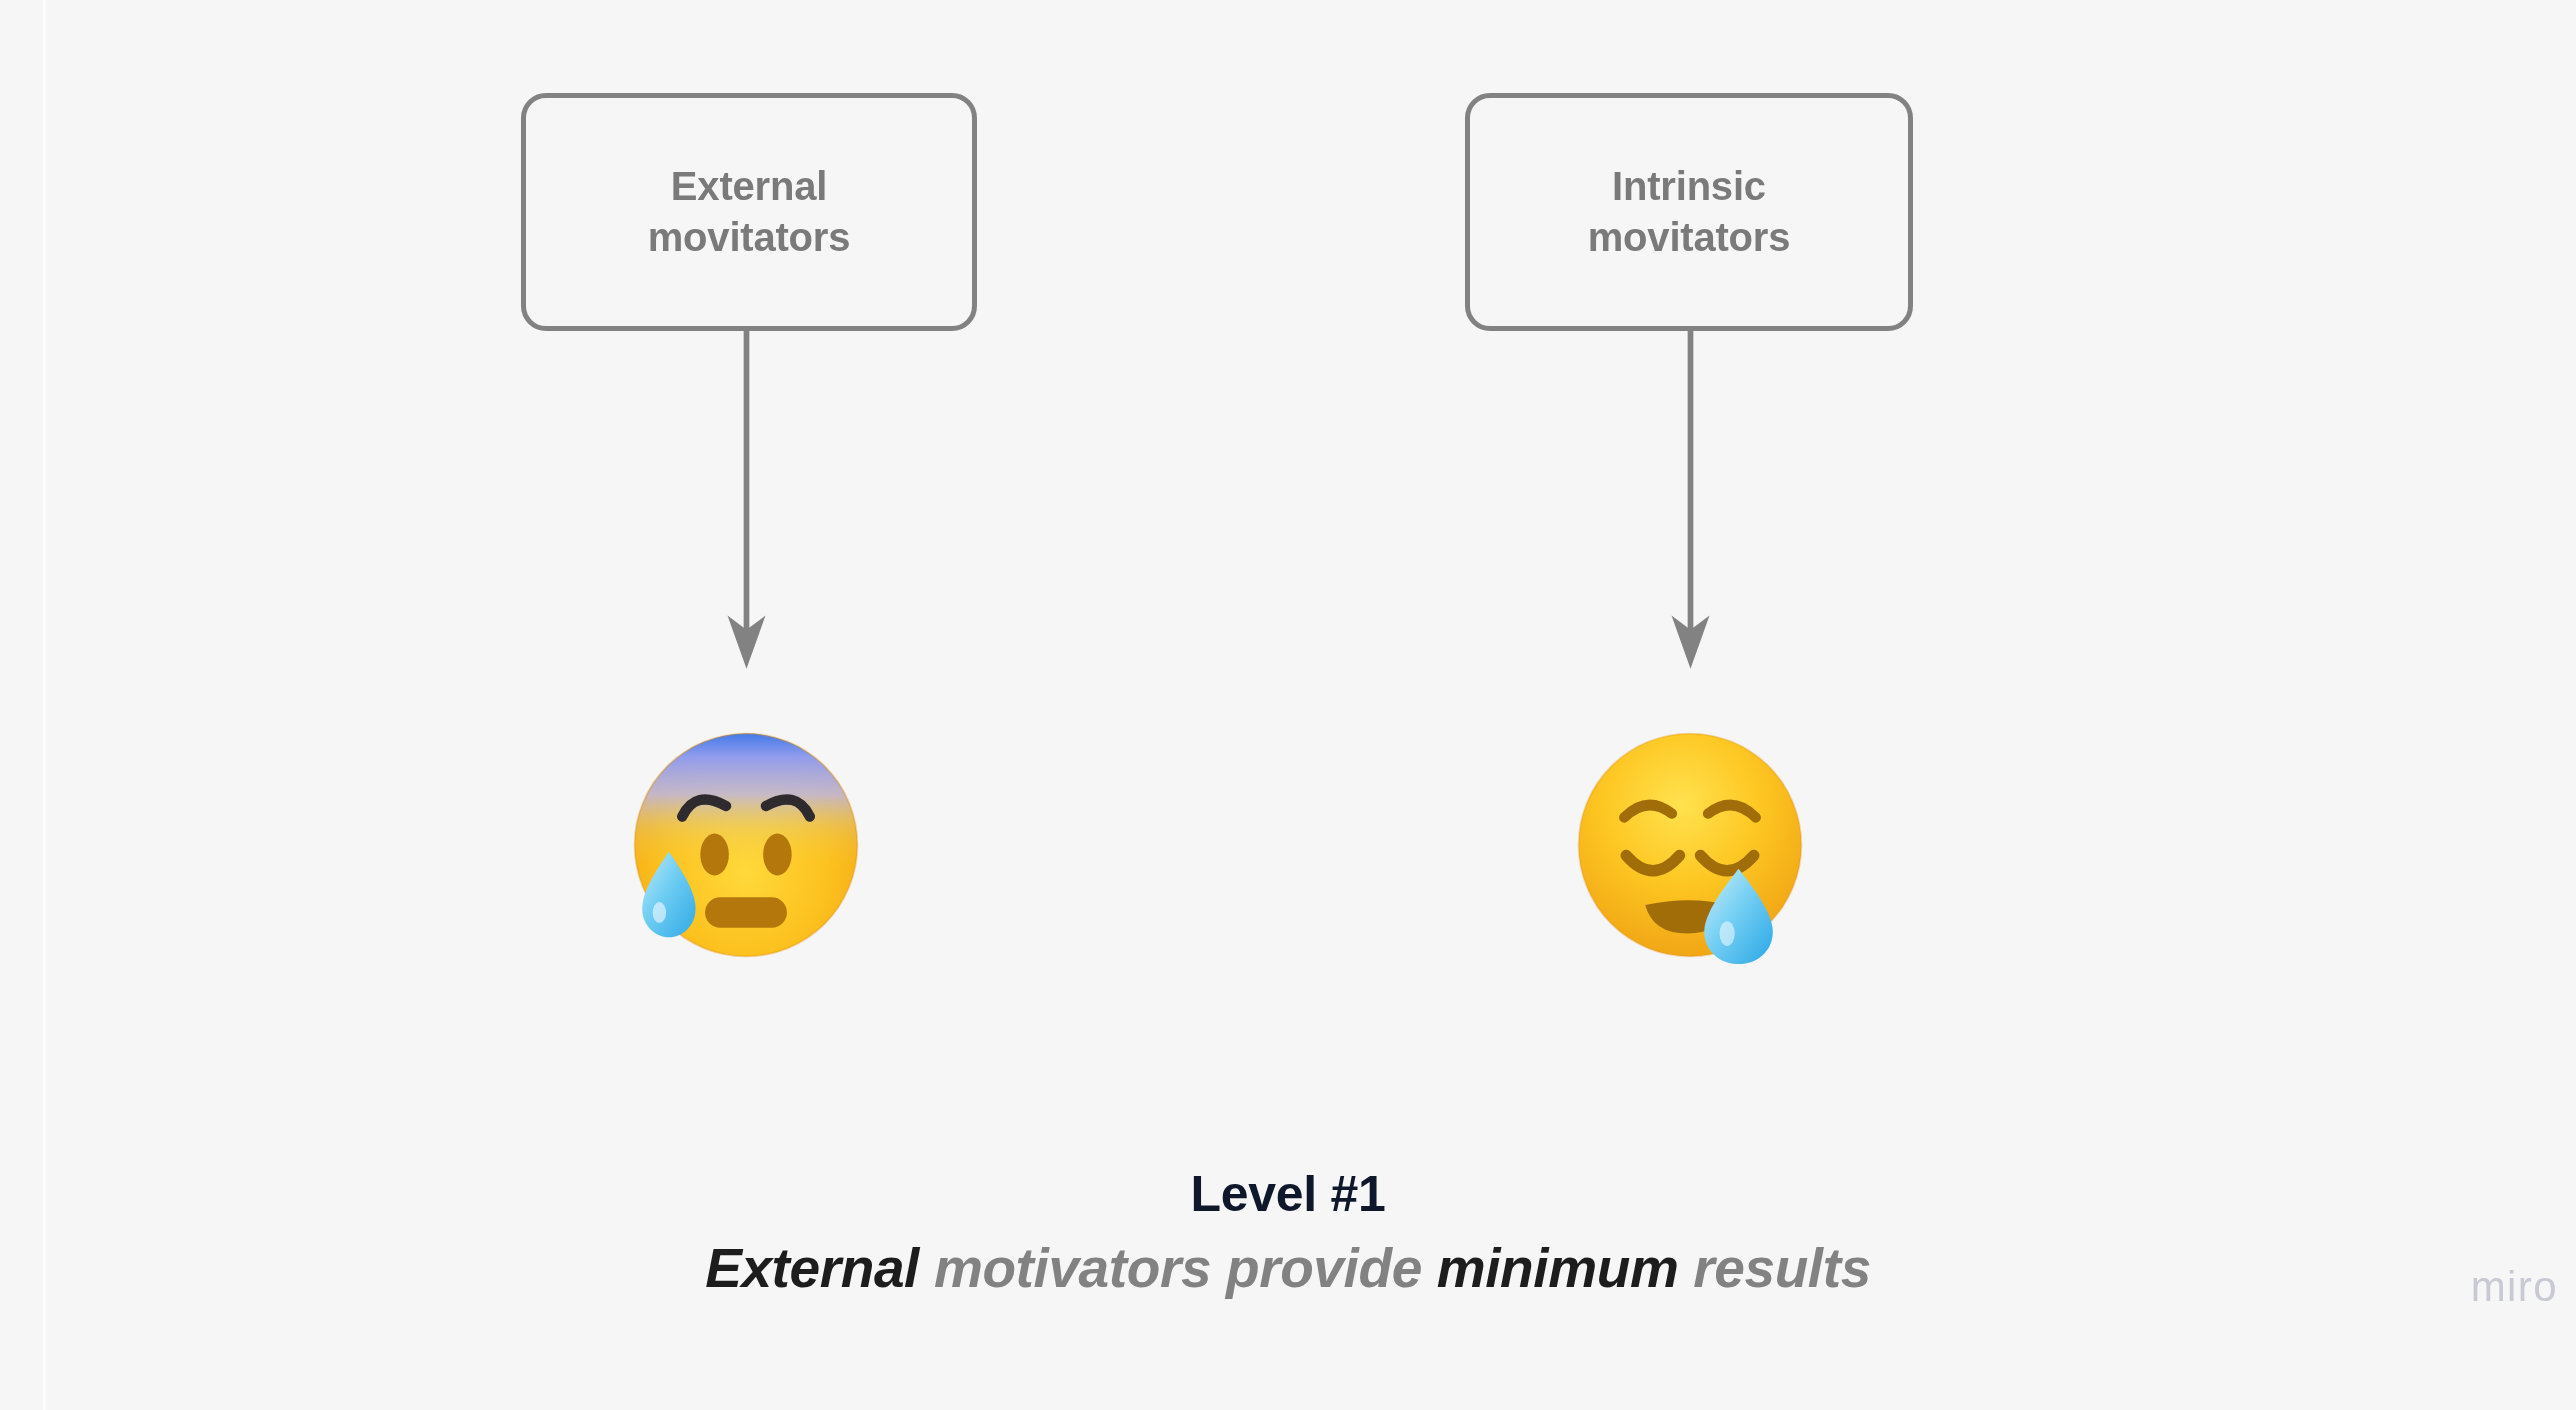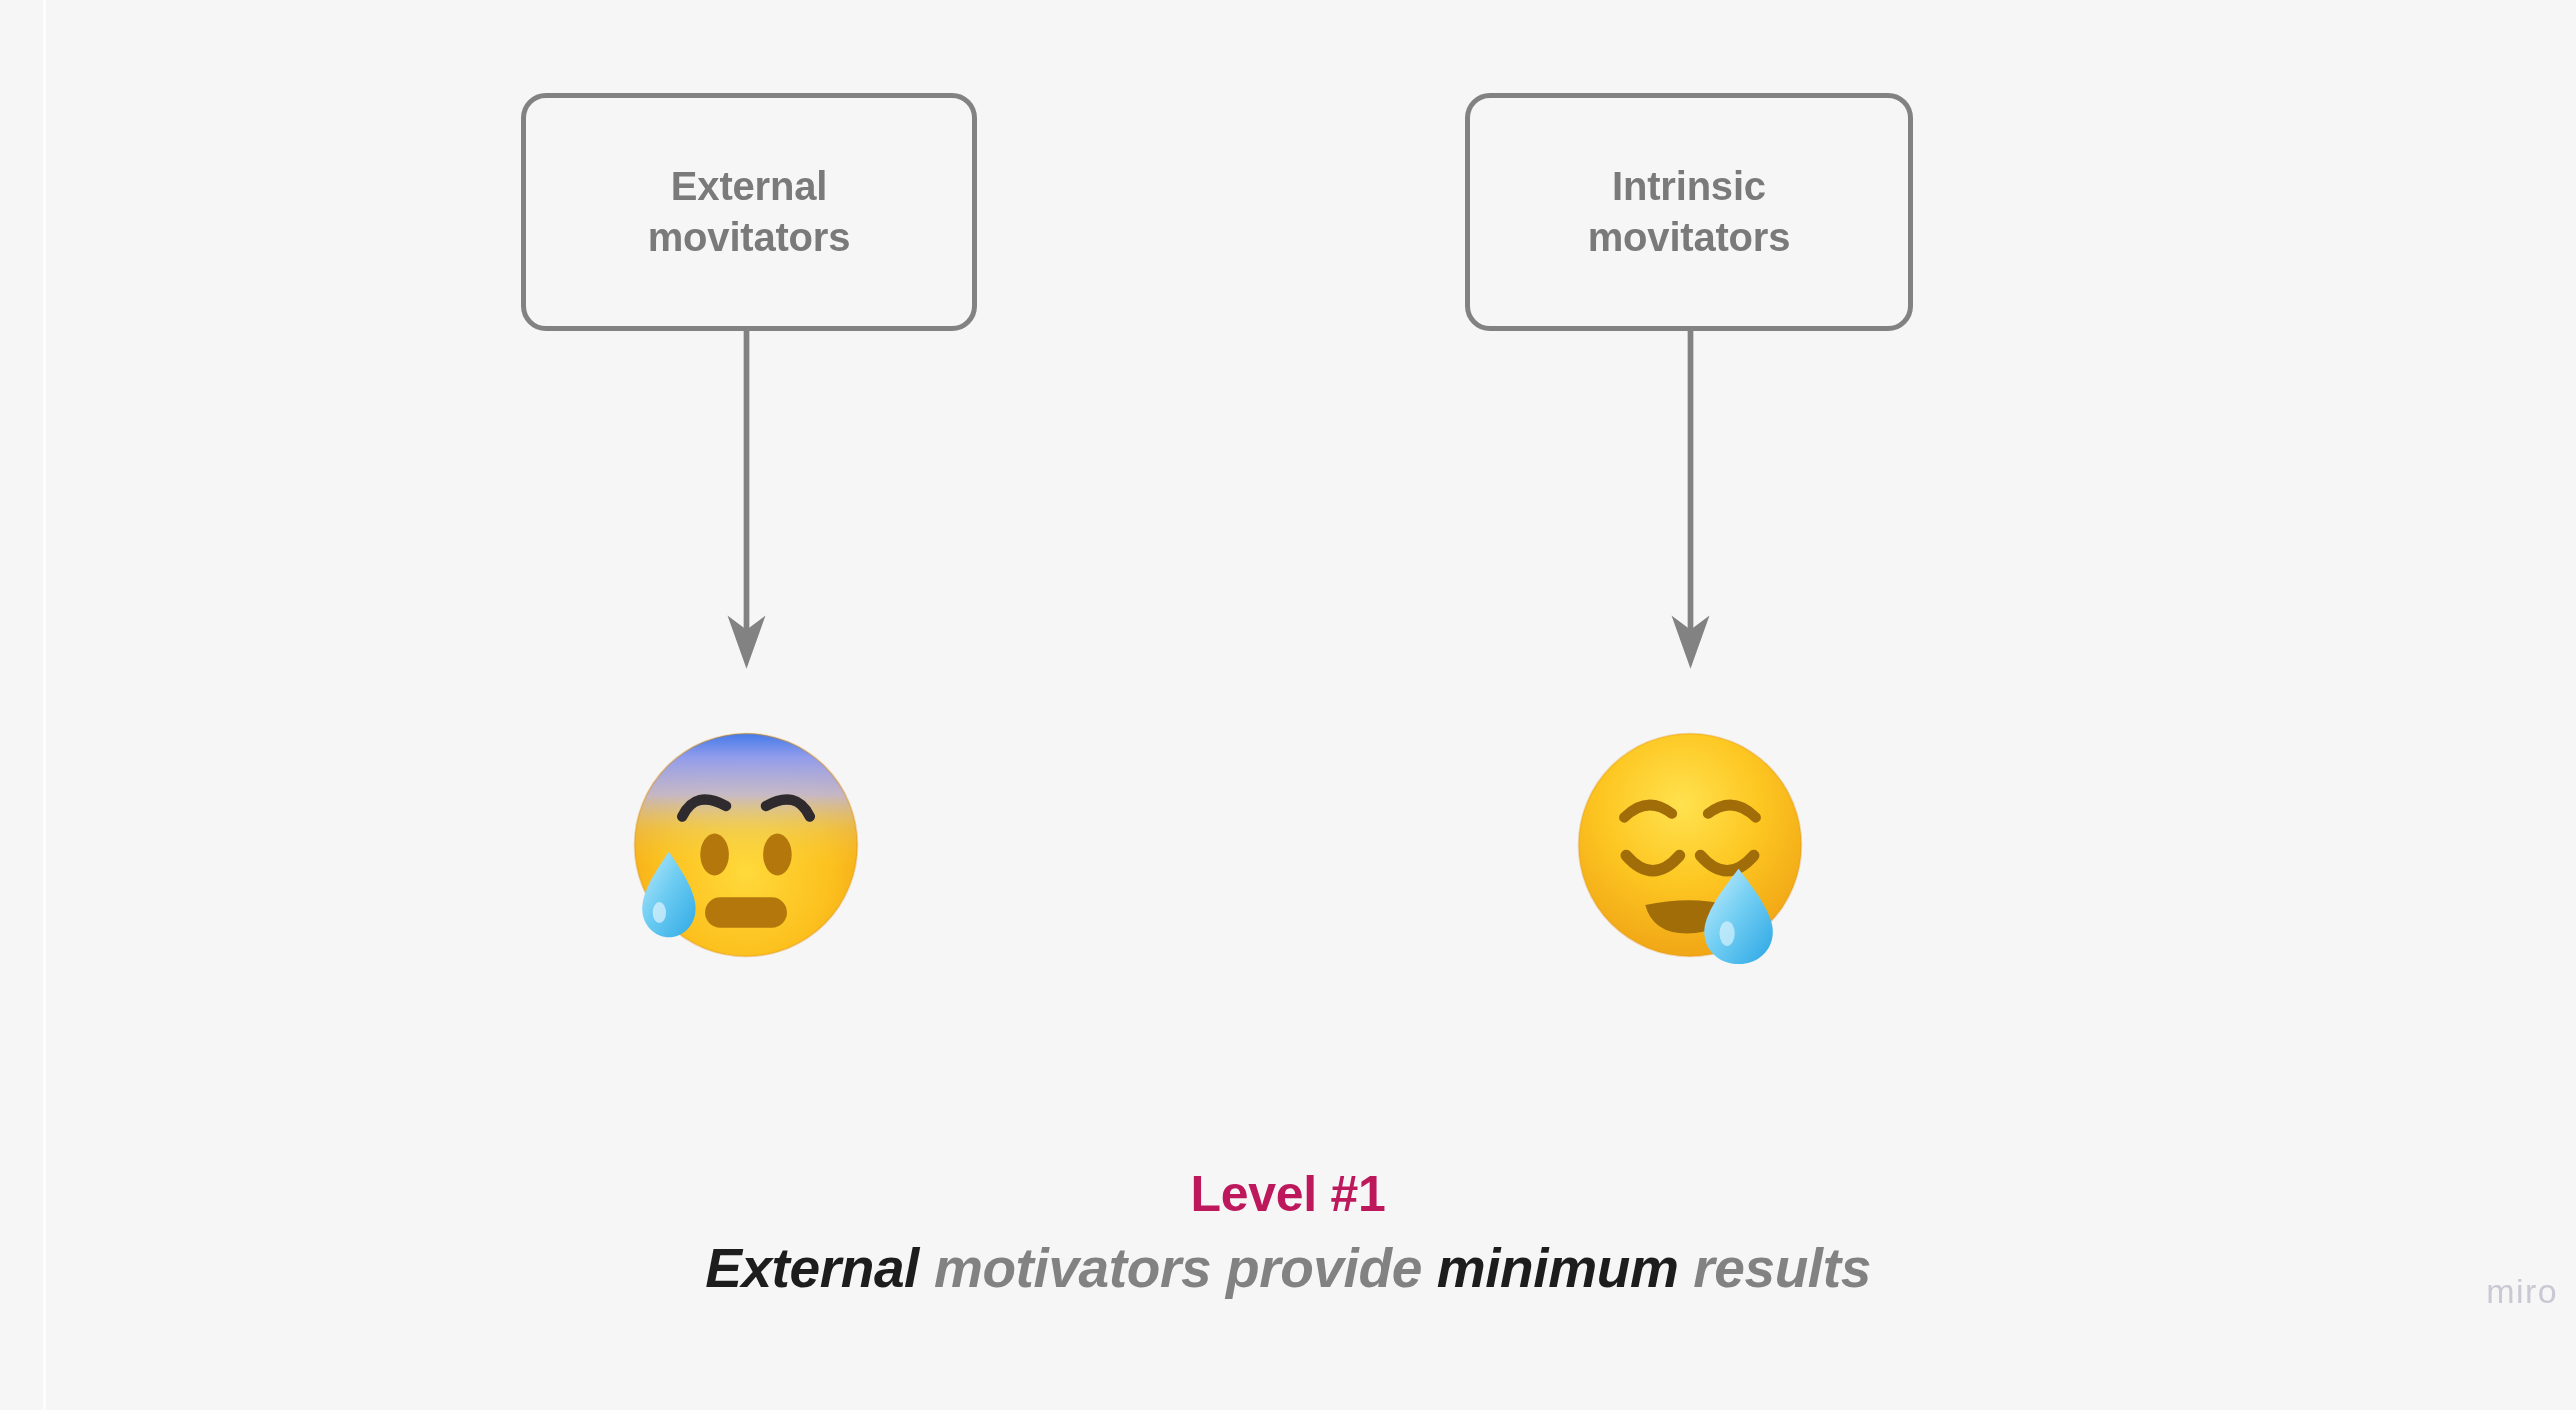--- a/index.html
+++ b/index.html
@@ -81,42 +81,42 @@
   .caption {
     position: absolute;
     left: 0;
     top: 1165px;
     width: 2576px;
     text-align: center;
   }
   .caption-level {
     font-size: 50px;
     font-weight: 700;
-    color: #be185d;
+    color: #0f172a;
     letter-spacing: -0.3px;
     line-height: 1.18;
   }
   .caption-line {
     margin-top: 13.3px;
     font-size: 55px;
     font-weight: 700;
     letter-spacing: -0.4px;
     line-height: 1.15;
     white-space: nowrap;
     font-style: italic;
   }
   .w-dark { color: #1d1d1d; }
   .w-gray { color: #828282; }
 
   
   .watermark {
     position: absolute;
     right: 50px;
     bottom: 30.5px;
-    font-size: 34px;
+    font-size: 42px;
     font-weight: 400;
     letter-spacing: 1.4px;
     color: #c9c9d4;
   }
 </style>
 </head>
 <body>
 
 <div class="board">
 

